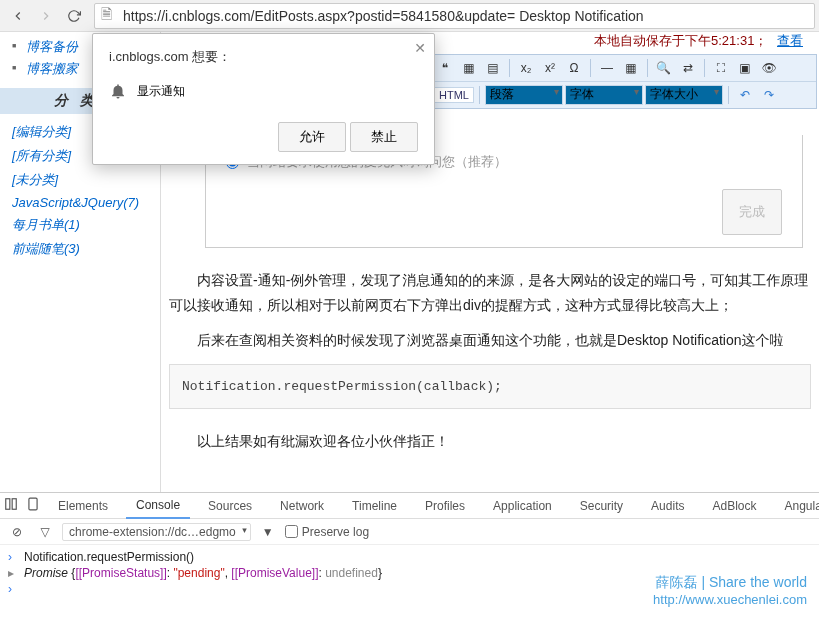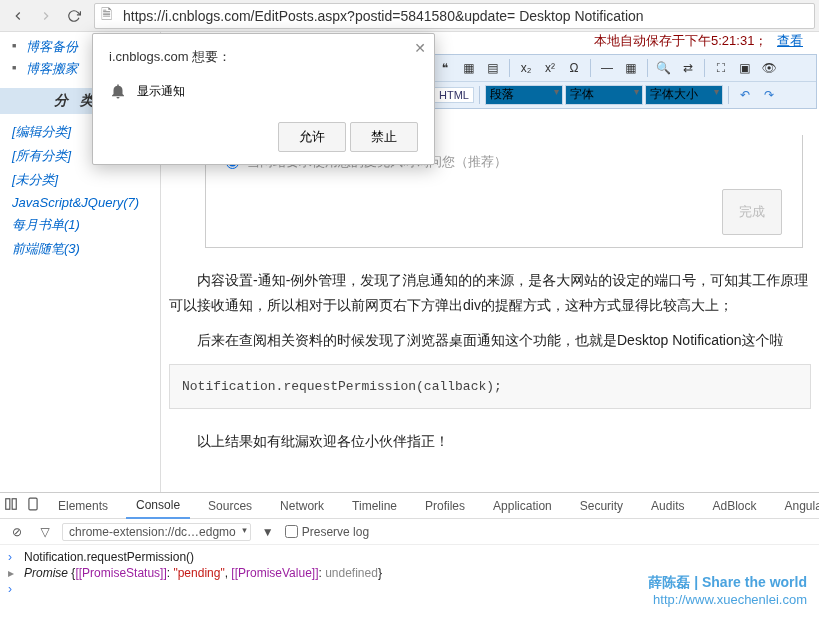--- a/index.html
+++ b/index.html
@@ -62,21 +62,21 @@
 .dt-console { padding: 4px 8px; font-family: Menlo, Consolas, monospace; font-size: 12px; }
 .dt-line { display: flex; align-items: center; padding: 1px 0; }
 .dt-prompt { color: #367cf1; margin-right: 6px; width: 10px; }
 .dt-code { color: #222; }
 .dt-key { color: #9b1fa0; }
 .dt-str { color: #c41a16; }
 .dt-undef { color: #888; }
 .dt-obj { font-style: italic; color: #222; }
 
 .watermark { position: absolute; right: 12px; bottom: 12px; text-align: right; z-index: 50; }
-.watermark .wm-title { color: #4aa3df; font-weight: bold; font-size: 14px; }
+.watermark .wm-title { color: #4aa3df; font-weight: normal; font-size: 14px; }
 .watermark .wm-url { color: #4aa3df; font-size: 13px; }
 .clearfix::after { content: ""; display: block; clear: both; }
 </style>
 </head>
 <body>
 
 <div class="browser-bar">
   <div class="nav-btn">
       <svg width="14" height="14" viewBox="0 0 24 24" fill="none" stroke="#555" stroke-width="2">
         <polyline points="15 18 9 12 15 6"></polyline>

